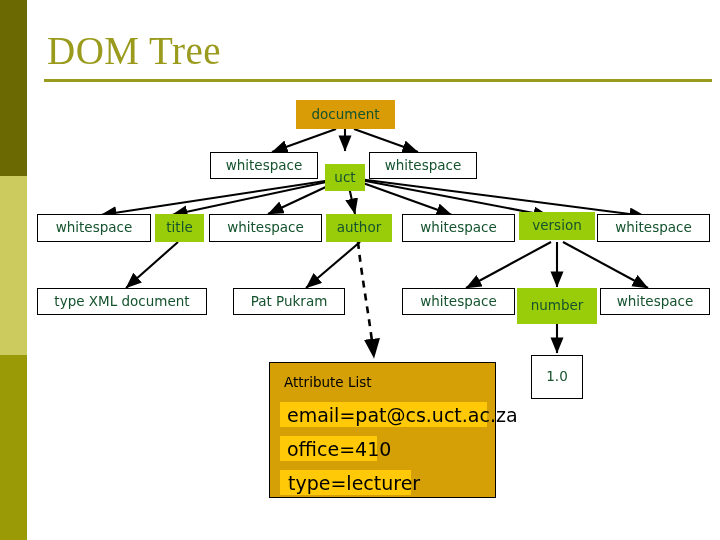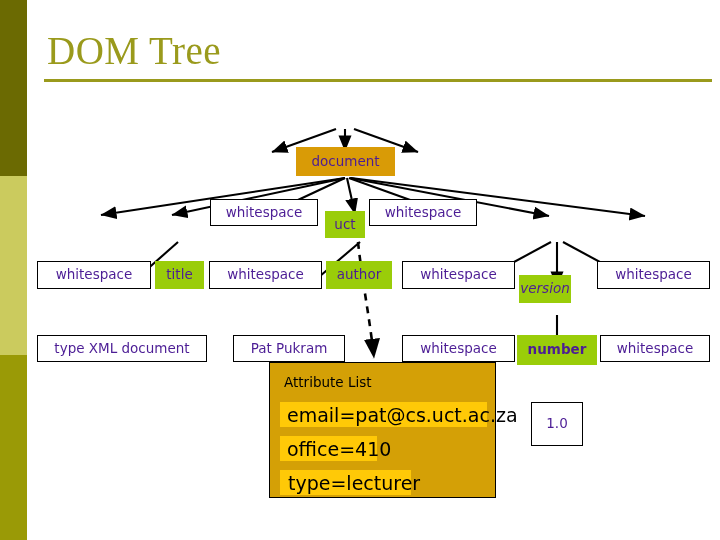--- a/index.html
+++ b/index.html
@@ -34,24 +34,23 @@
   
   #edges{position:absolute;left:0;top:0;width:720px;height:540px;}
 
   
   .node{
     position:absolute;
     box-sizing:border-box;
     display:flex;align-items:center;justify-content:center;
     font-family:"DejaVu Sans", sans-serif;
     font-size:13.5px;
-    color:#4c1d95;
+    color:#14532d;
     white-space:nowrap;
     line-height:1;
-    margin-top:47px;
   }
   .node.plain{background:#ffffff;border:1.5px solid #000;}
   .node.green{background:#9acd09;border:none;}
   .node.orange{background:#d99b06;border:none;}
 
   
   #attrlist{
     position:absolute;
     background:#d4a006;
     border:1.5px solid #000;
@@ -119,27 +118,27 @@
 
   <div class="node plain" style="left:210px;top:152px;width:108px;height:27px;">whitespace</div>
   <div class="node green" style="left:325px;top:164px;width:40px;height:27px;">uct</div>
   <div class="node plain" style="left:369px;top:152px;width:108px;height:27px;">whitespace</div>
 
   <div class="node plain" style="left:37px;top:214px;width:114px;height:28px;">whitespace</div>
   <div class="node green" style="left:155px;top:214px;width:49px;height:28px;">title</div>
   <div class="node plain" style="left:209px;top:214px;width:113px;height:28px;">whitespace</div>
   <div class="node green" style="left:326px;top:214px;width:66px;height:28px;">author</div>
   <div class="node plain" style="left:402px;top:214px;width:113px;height:28px;">whitespace</div>
-  <div class="node green" style="left:519px;top:228px;width:52px;height:28px;font-style:italic;">version</div>
+  <div class="node green" style="left:519px;top:212px;width:76px;height:28px;">version</div>
   <div class="node plain" style="left:597px;top:214px;width:113px;height:28px;">whitespace</div>
 
   <div class="node plain" style="left:37px;top:288px;width:170px;height:27px;">type XML document</div>
   <div class="node plain" style="left:233px;top:288px;width:112px;height:27px;">Pat Pukram</div>
   <div class="node plain" style="left:402px;top:288px;width:113px;height:27px;">whitespace</div>
-  <div class="node green" style="left:517px;top:288px;width:80px;height:30px;font-weight:bold;">number</div>
+  <div class="node green" style="left:517px;top:288px;width:80px;height:36px;">number</div>
   <div class="node plain" style="left:600px;top:288px;width:110px;height:27px;">whitespace</div>
 
   <div class="node plain" style="left:531px;top:355px;width:52px;height:44px;">1.0</div>
 
   <div id="attrlist" style="left:269px;top:362px;width:227px;height:136px;">
     <div class="attr-title">Attribute List</div>
     <div class="attr-chip" style="top:39px;width:207px;">email=pat@cs.uct.ac.za</div>
     <div class="attr-chip" style="top:73px;width:97px;">office=410</div>
     <div class="attr-chip" style="top:107px;width:131px;padding-left:8px;">type=lecturer</div>
   </div>

